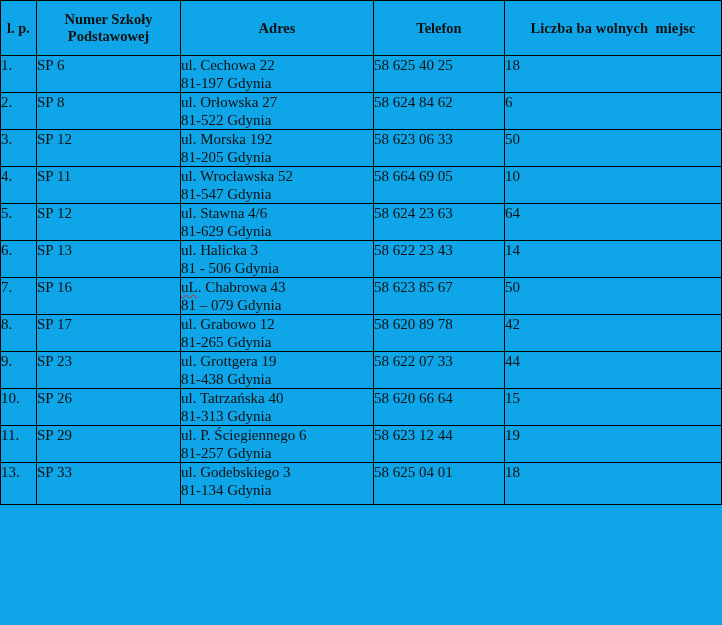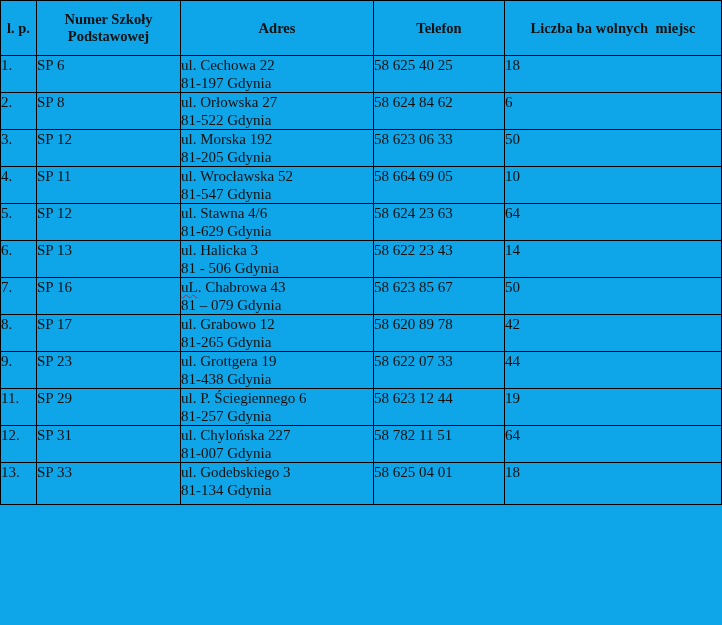--- a/index.html
+++ b/index.html
@@ -194,38 +194,38 @@
         <td class="c-lp">9.</td>
         <td class="c-num">SP 23</td>
         <td class="c-adr">
           <span class="addr-line">ul. Grottgera 19</span>
           <span class="addr-line">81-438 Gdynia</span>
         </td>
         <td class="c-tel">58 622 07 33</td>
         <td class="c-cnt">44</td>
       </tr>
       <tr>
+        <td class="c-lp">10.</td>
+        <td class="c-num">SP 26</td>
+        <td class="c-adr">
+          <span class="addr-line">ul. Tatrzańska 40</span>
+          <span class="addr-line">81-313 Gdynia</span>
+        </td>
+        <td class="c-tel">58 620 66 64</td>
+        <td class="c-cnt">15</td>
+      </tr>
+      <tr>
         <td class="c-lp">11.</td>
         <td class="c-num">SP 29</td>
         <td class="c-adr">
           <span class="addr-line">ul. P. Ściegiennego 6</span>
           <span class="addr-line">81-257 Gdynia</span>
         </td>
         <td class="c-tel">58 623 12 44</td>
         <td class="c-cnt">19</td>
-      </tr>
-      <tr>
-        <td class="c-lp">12.</td>
-        <td class="c-num">SP 31</td>
-        <td class="c-adr">
-          <span class="addr-line">ul. Chylońska 227</span>
-          <span class="addr-line">81-007 Gdynia</span>
-        </td>
-        <td class="c-tel">58 782 11 51</td>
-        <td class="c-cnt">64</td>
       </tr>
       <tr class="tall">
         <td class="c-lp">13.</td>
         <td class="c-num">SP 33</td>
         <td class="c-adr">
           <span class="addr-line">ul. Godebskiego 3</span>
           <span class="addr-line">81-134 Gdynia</span>
         </td>
         <td class="c-tel">58 625 04 01</td>
         <td class="c-cnt">18</td>

